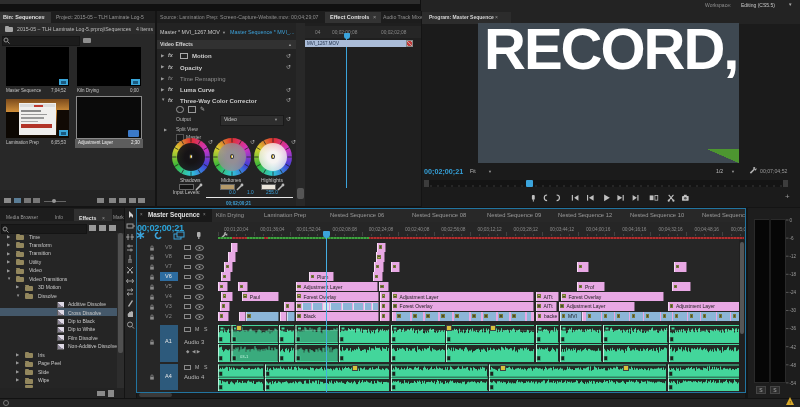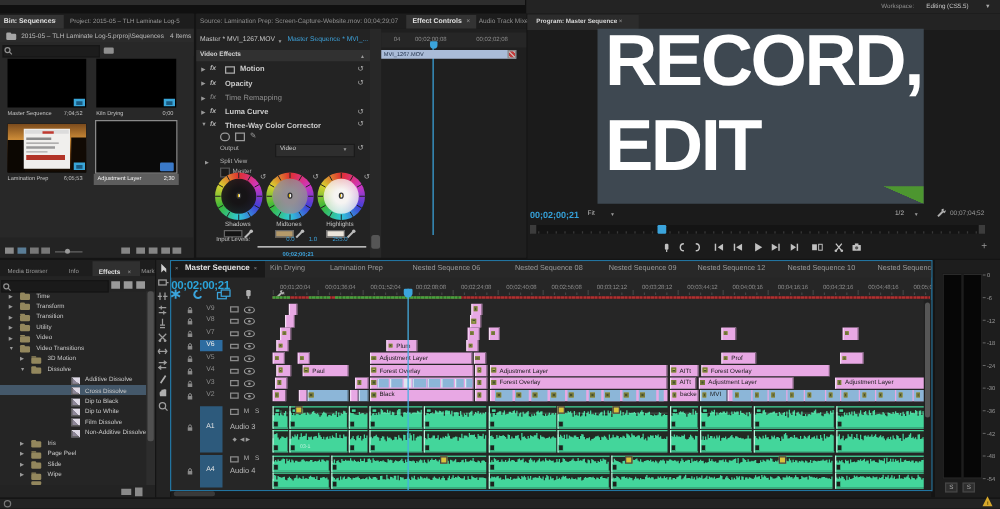--- a/index.html
+++ b/index.html
@@ -215,21 +215,20 @@
 <div class="abs" style="left:305px;top:40px;width:108px;height:7px;background:#aabcd8;"></div>
 <div class="txt" style="left:307px;top:41.5px;font-size:4.5px;color:#20304a;">MVI_1267.MOV</div>
 <div class="abs" style="left:406px;top:40px;width:7px;height:7px;background:repeating-linear-gradient(45deg,#c9a8a4 0 1px,#c23b3b 1px 3px);border:1px solid #888;box-sizing:border-box;"></div>
 <div class="abs" style="left:422px;top:11px;width:378px;height:196px;background:#1b1b1b;"></div>
 <div class="abs" style="left:422px;top:11px;width:378px;height:13px;background:#232323;"></div>
 <div class="abs" style="left:422px;top:12px;width:89px;height:12px;background:#2c2c2c;"></div>
 <div class="txt" style="left:429px;top:15px;font-size:5px;color:#d5d5d5;font-weight:bold;">Program: Master Sequence</div>
 <div class="txt" style="left:495px;top:15px;font-size:5px;color:#999;">×</div>
 <div class="abs" style="left:478px;top:23px;width:261px;height:140px;background:#3e4851;overflow:hidden;">
 <div class="txt" style="left:6px;top:-3px;font-size:58px;color:#fff;font-weight:bold;letter-spacing:-2px;">RECORD,</div>
-<div class="txt" style="left:6px;top:65px;font-size:58px;color:#fff;font-weight:bold;letter-spacing:-2px;">EDIT</div>
 <div class="abs" style="left:229px;top:126px;width:32px;height:14px;background:linear-gradient(to right top, transparent 49%, #4d9630 50%);"></div>
 </div>
 <div class="txt" style="left:424px;top:168px;font-size:7.2px;color:#35a0d8;font-weight:bold;">00;02;00;21</div>
 <div class="txt" style="left:470px;top:169px;font-size:5.2px;color:#bbb;">Fit</div>
 <div class="txt" style="left:488px;top:169.5px;font-size:4px;color:#999;">▼</div>
 <div class="txt" style="left:716px;top:169px;font-size:5.2px;color:#bbb;">1/2</div>
 <div class="txt" style="left:731px;top:169.5px;font-size:4px;color:#999;">▼</div>
 <svg class="abs" style="left:748px;top:165px" width="10" height="11">
       <g transform="rotate(45 5 5.5)">
         <rect x="4.2" y="3.7" width="1.6" height="5.5" fill="#b0b0b0"></rect>

